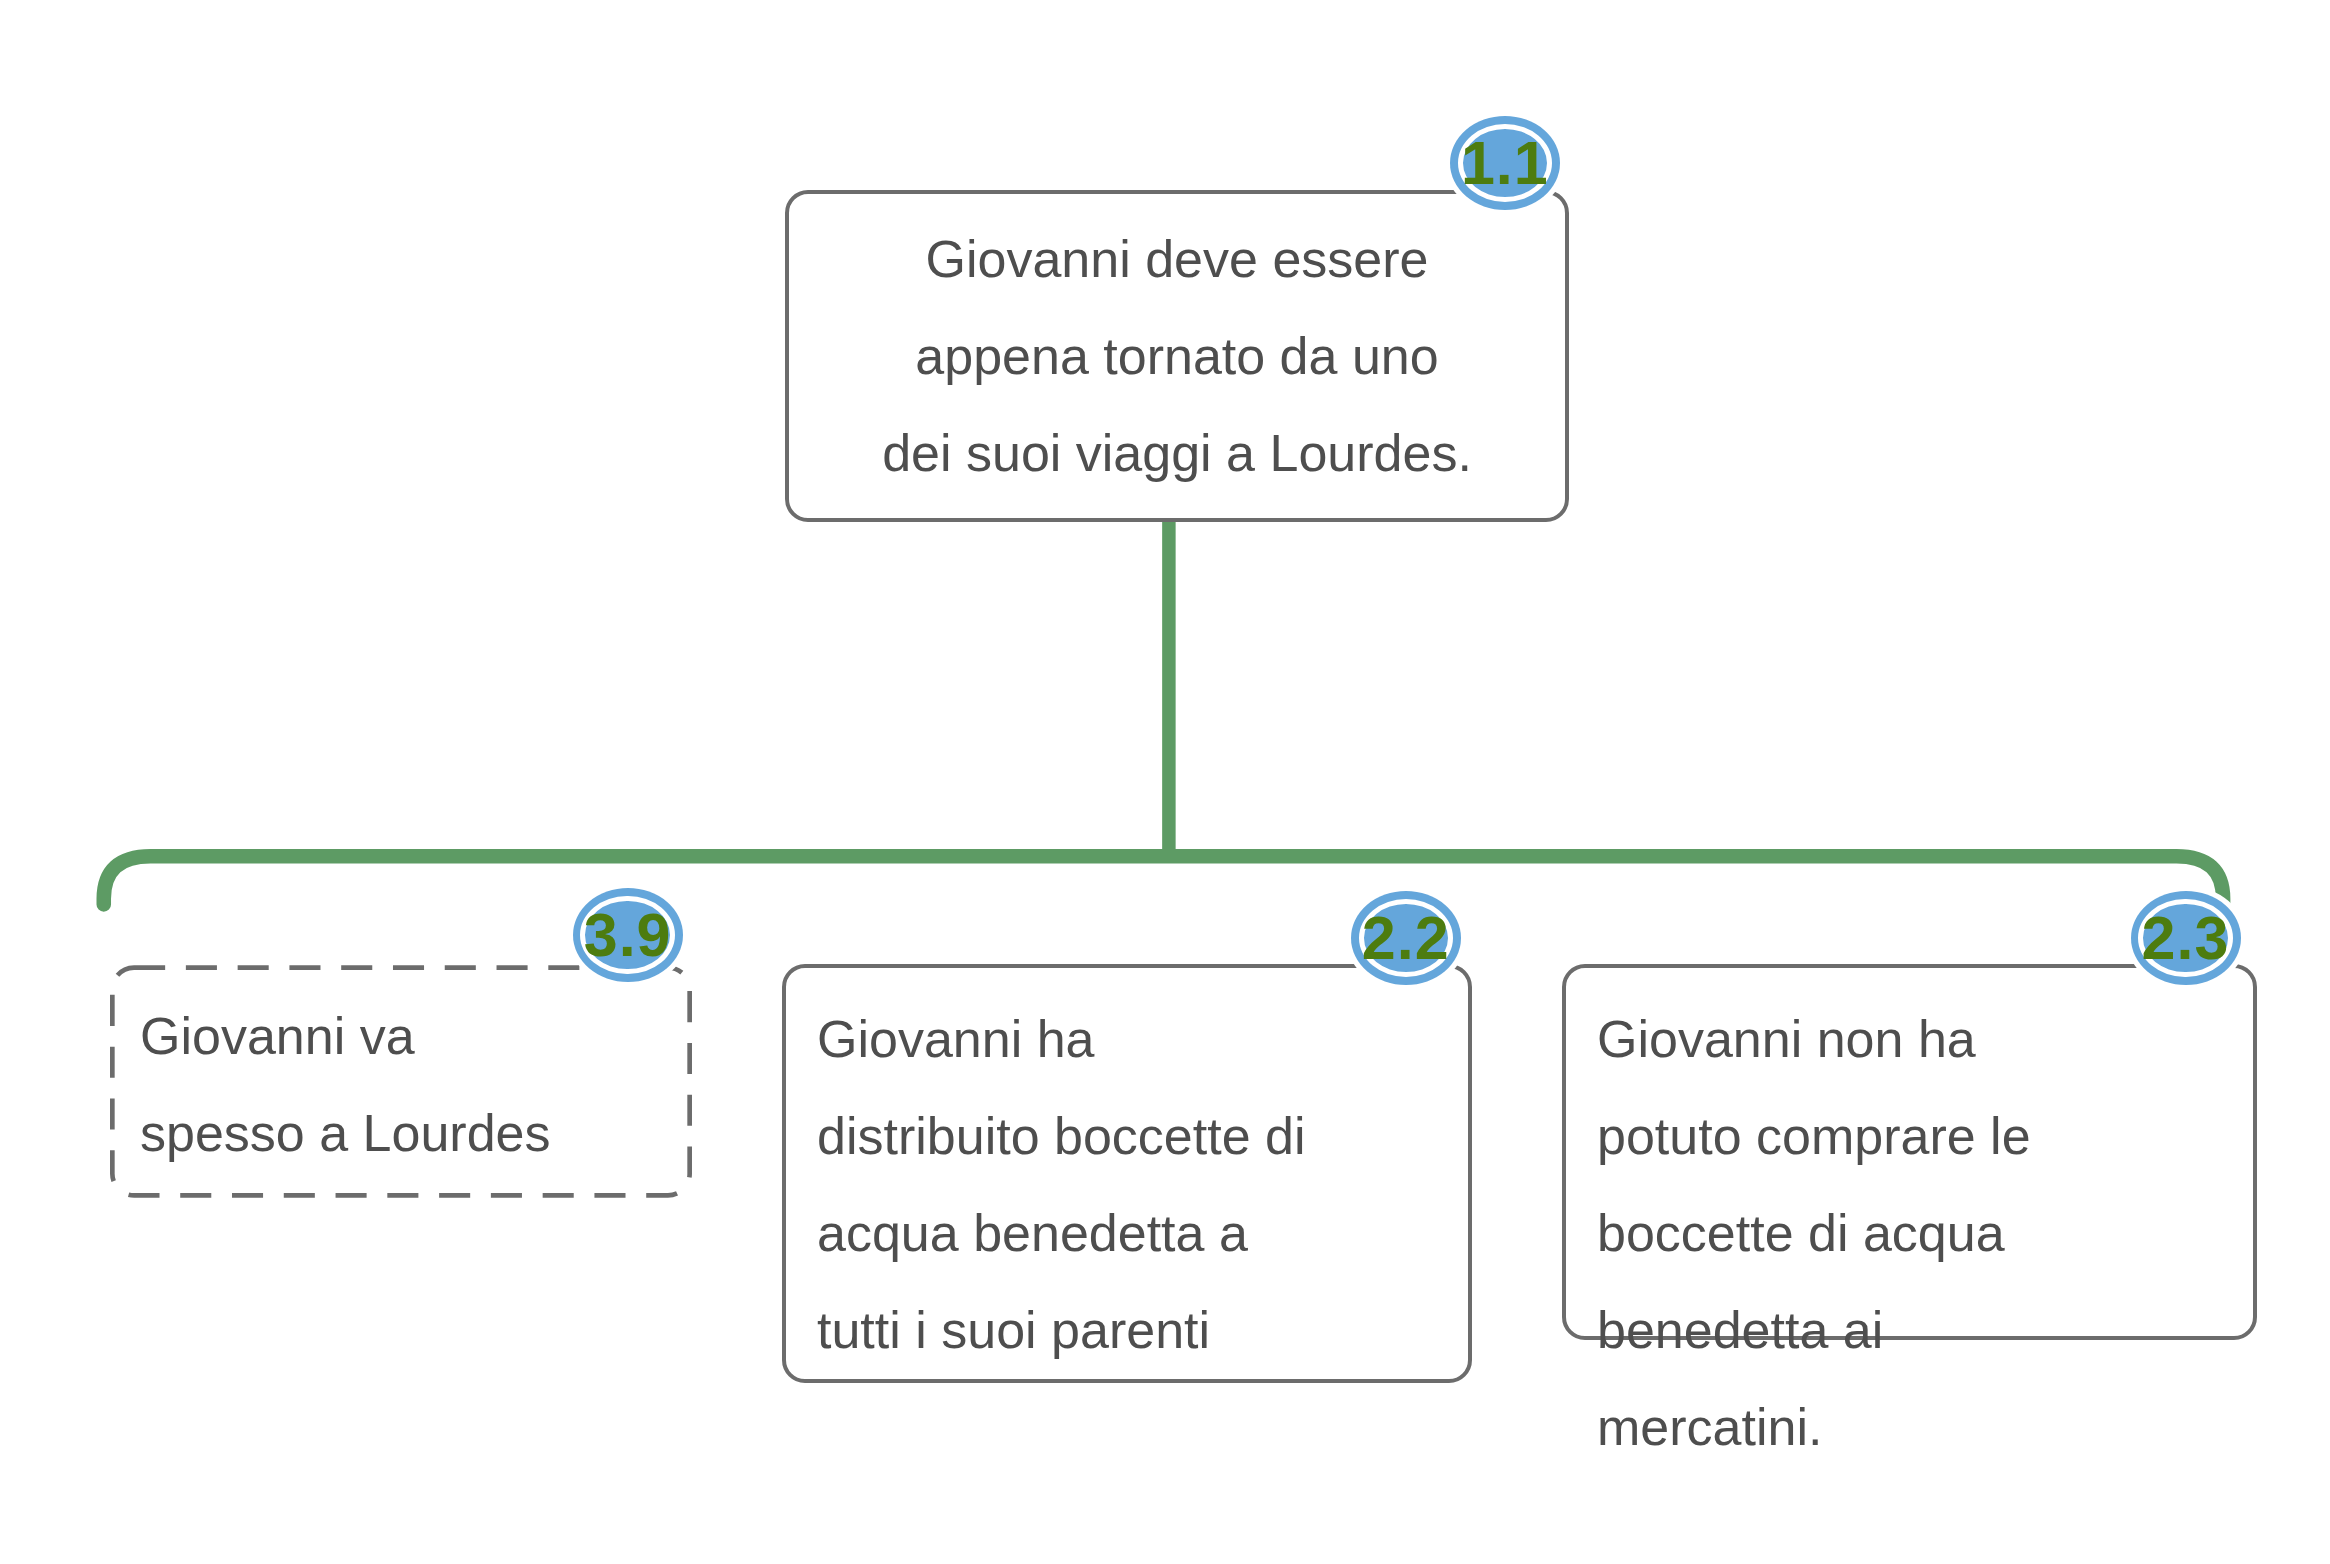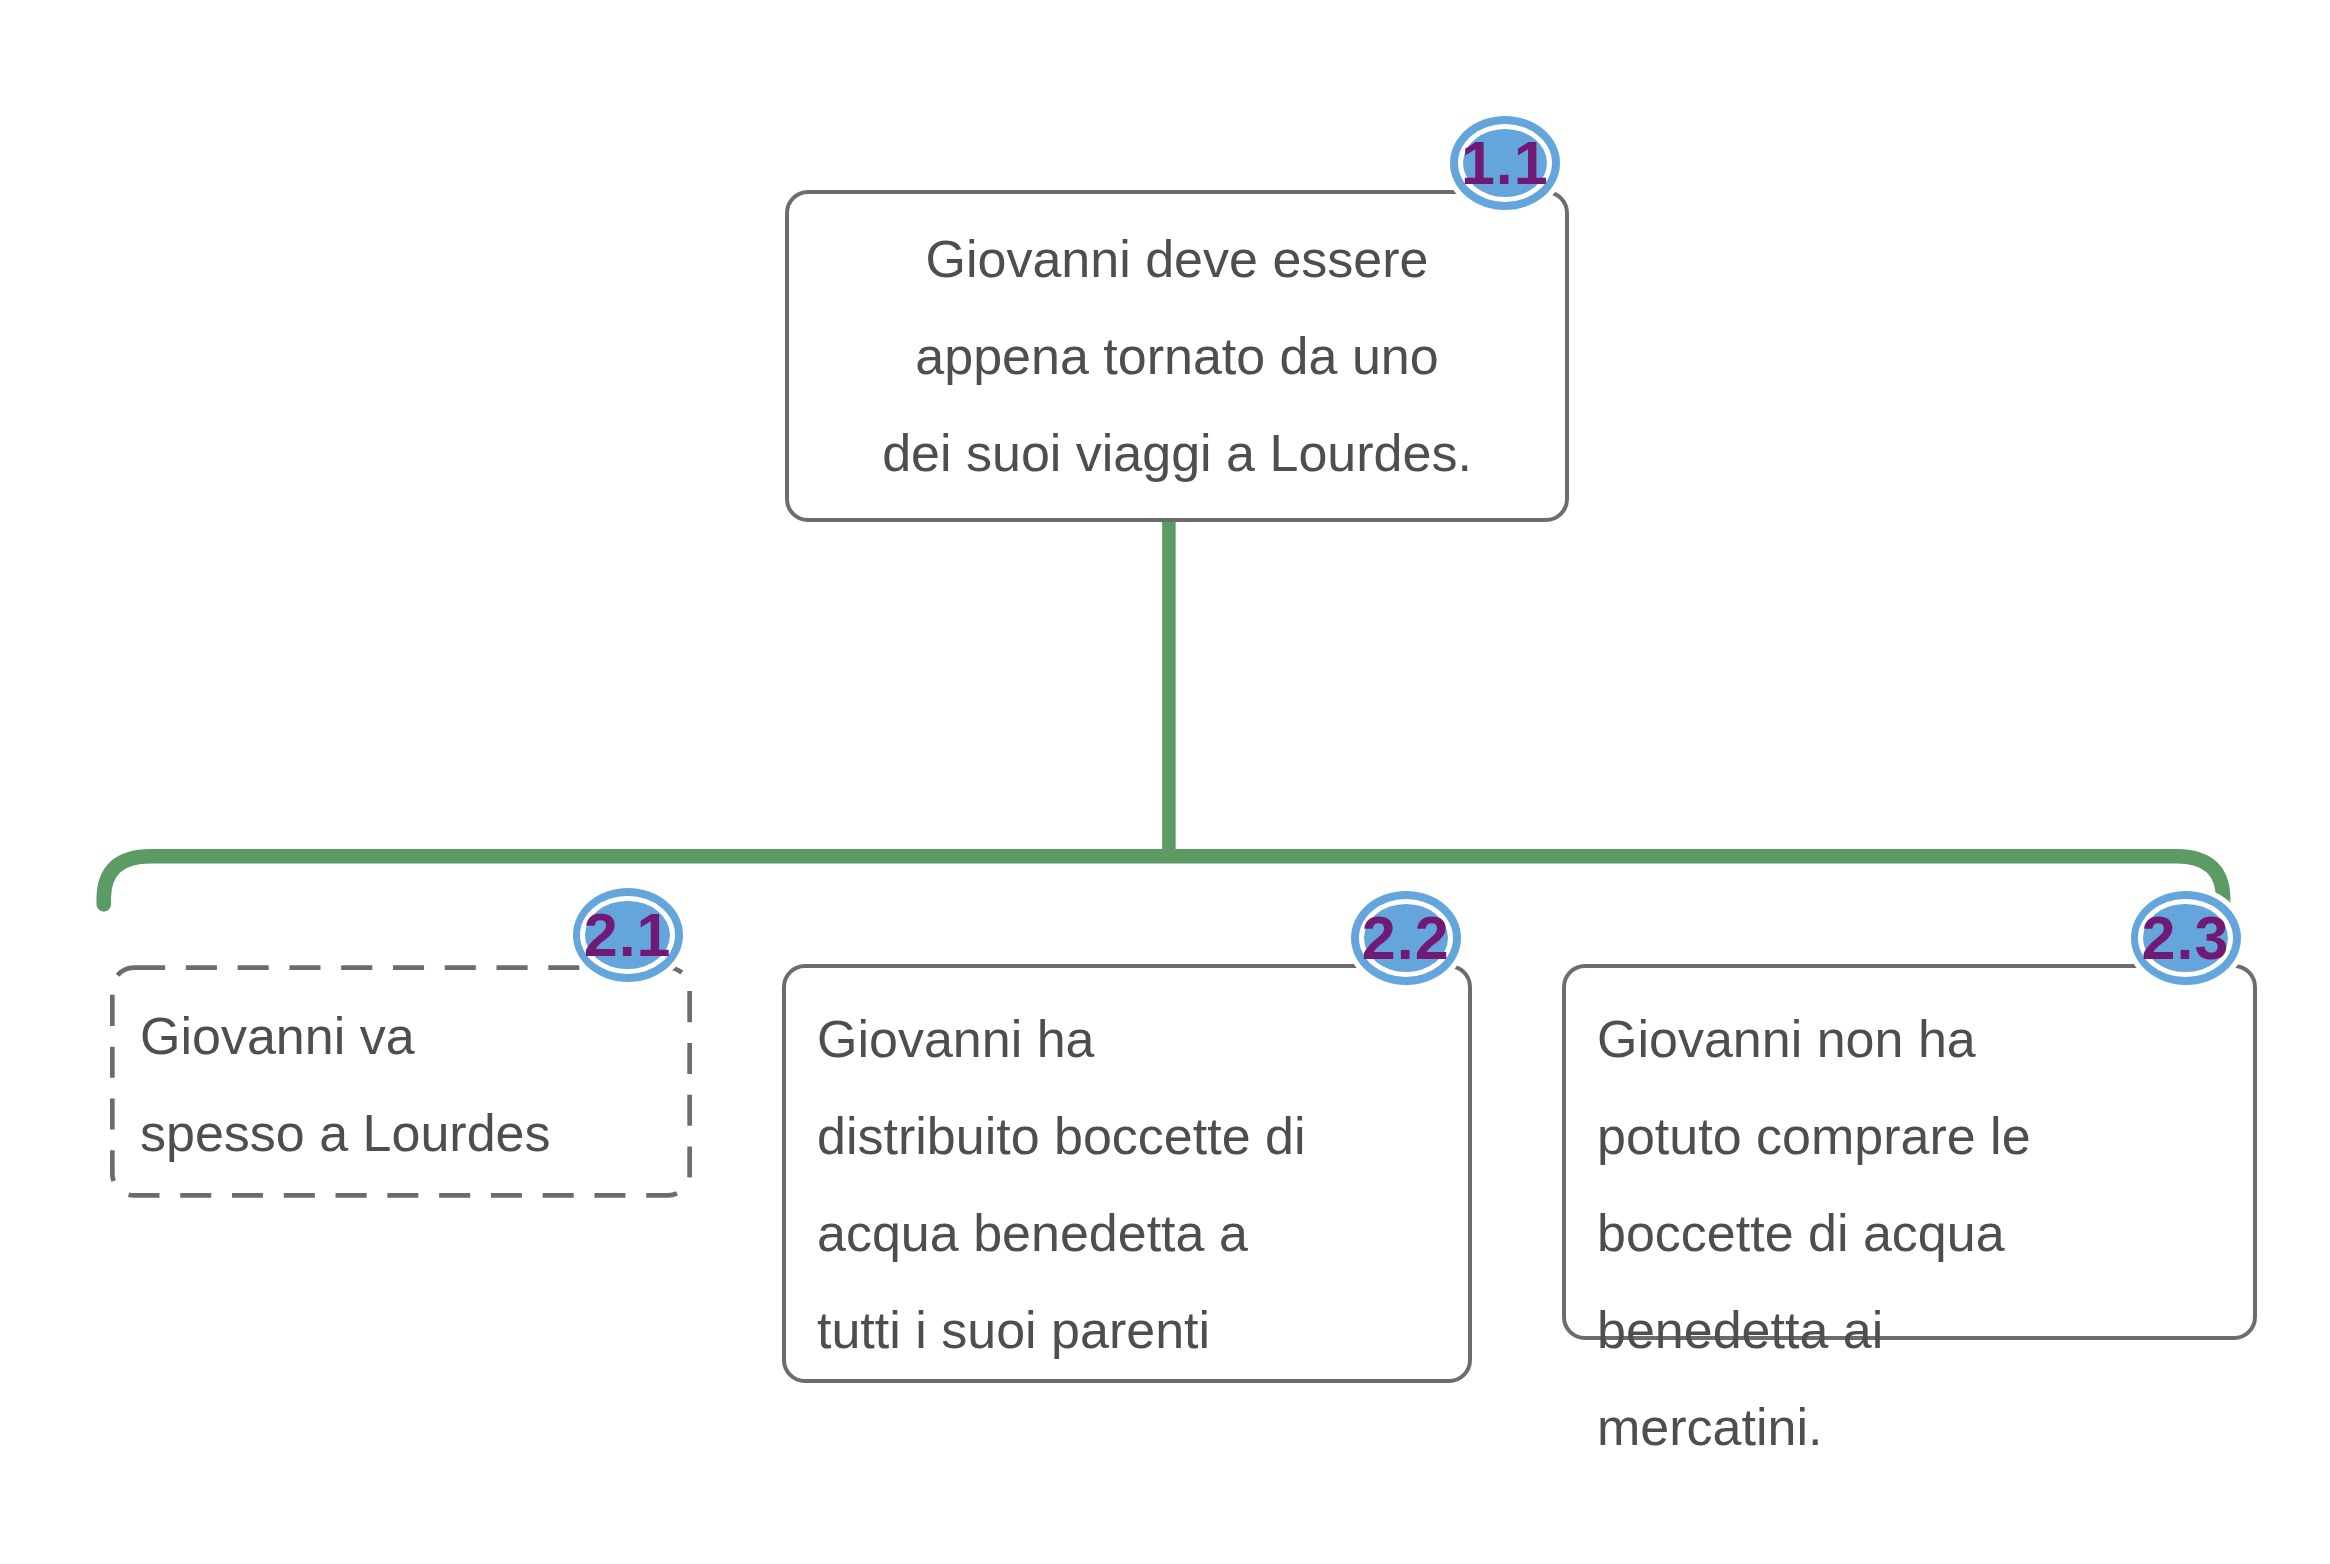--- a/index.html
+++ b/index.html
@@ -81,21 +81,21 @@
   }
   .badge-disc::after {
     content: "";
     position: absolute; inset: 7.8px;
     border: 5.7px solid var(--bg);
     border-radius: 50%;
   }
   .badge-label {
     position: absolute; inset: 0;
     display: flex; align-items: center; justify-content: center;
-    color: #701a75;
+    color: #4d7c0f;
     font-size: 61px;
     font-weight: 700;
     letter-spacing: 1px;
   }
 </style>
 </head>
 <body>
 
 <div class="canvas">
 
@@ -113,21 +113,21 @@
 appena tornato da uno
 dei suoi viaggi a Lourdes.</div>
   </div>
 
   <div class="node dashed" style="left:109px; top:965px; width:584px; height:233px;">
     <svg class="dash-border" viewBox="0 0 1125 450" aria-hidden="true">
       <rect x="5" y="5" width="1115" height="440" rx="42"></rect>
     </svg>
     <div class="badge" style="top:-77px; right:10.4px;">
       <div class="badge-disc"></div>
-      <span class="badge-label">2.1</span>
+      <span class="badge-label">3.9</span>
     </div>
     <div class="node-text">Giovanni va
 spesso a Lourdes</div>
   </div>
 
   <div class="node solid" style="left:782px; top:964px; width:690px; height:419px;">
     <div class="badge" style="top:-77px; right:7.3px;">
       <div class="badge-disc"></div>
       <span class="badge-label">2.2</span>
     </div>

